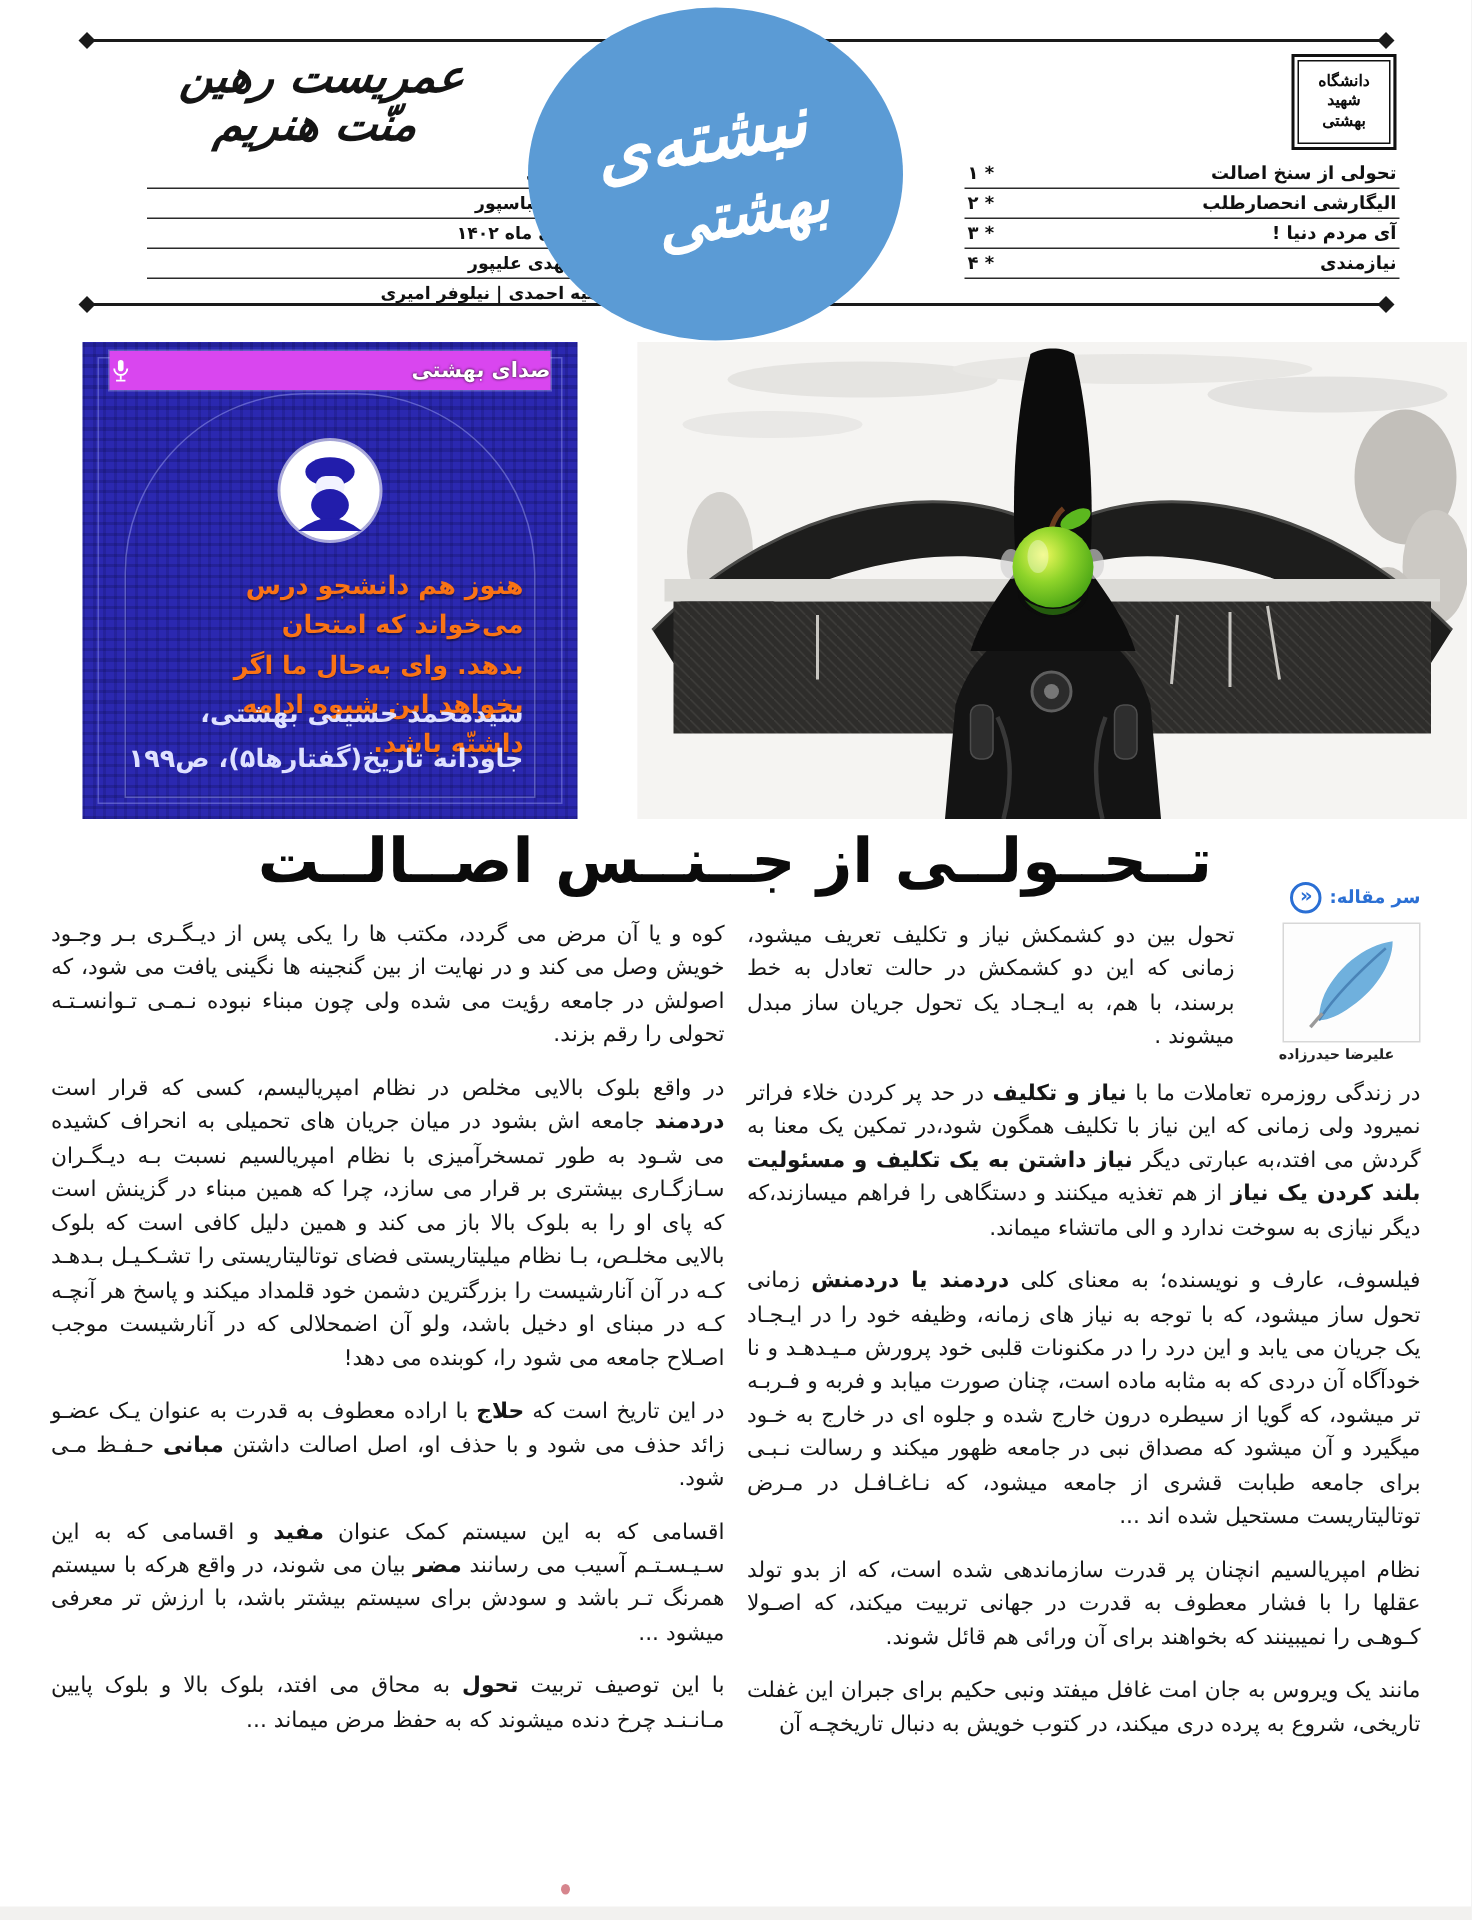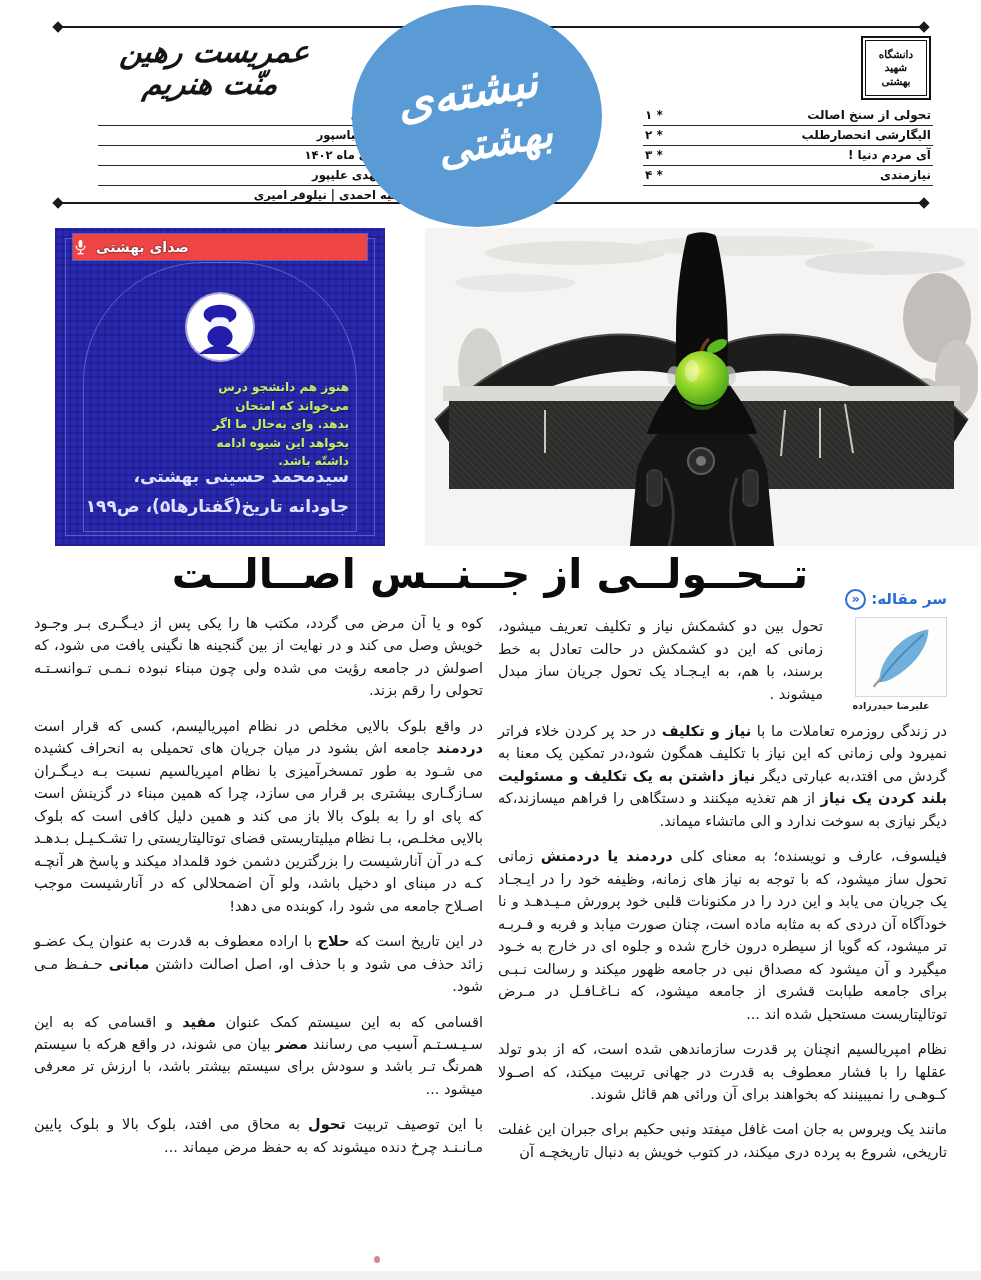--- a/index.html
+++ b/index.html
@@ -28,44 +28,44 @@
   .toc-row .toc-label{font-size:12px;font-weight:bold;}
   .toc-row .toc-num{font-size:12px;font-weight:bold;direction:ltr;}
   
   .quote-card{position:absolute;top:228px;left:55px;width:330px;height:318px;background:#2b28b0;overflow:hidden;}
   .quote-card .texture{position:absolute;inset:0;
     background:repeating-linear-gradient(0deg,rgba(0,0,40,.18) 0 2px,transparent 2px 7px),
                repeating-linear-gradient(90deg,rgba(0,0,40,.14) 0 2px,transparent 2px 7px);}
   .quote-card .frame{position:absolute;inset:10px;border:1px solid rgba(180,185,255,.35);}
   .quote-card .arch{position:absolute;left:28px;right:28px;top:34px;bottom:14px;
     border:1px solid rgba(180,185,255,.4);border-radius:120px 120px 0 0;}
-  .qc-header{position:absolute;top:6px;left:18px;right:18px;height:26px;background:#ef4444;
-    display:flex;align-items:center;justify-content:flex-end;gap:8px;direction:rtl;z-index:3;
+  .qc-header{position:absolute;top:6px;left:18px;right:18px;height:26px;background:#d946ef;
+    display:flex;align-items:center;justify-content:space-between;gap:8px;direction:rtl;z-index:3;
     box-shadow:0 0 0 1px rgba(255,255,255,.25);}
   .qc-header .qc-title{color:#fff;font-weight:900;font-size:14px;letter-spacing:1px;text-shadow:0 0 2px #000;}
   .portrait{position:absolute;top:66px;left:50%;transform:translateX(-50%);width:66px;height:66px;border-radius:50%;
     background:#fff;z-index:3;display:flex;align-items:center;justify-content:center;box-shadow:0 0 0 2px rgba(255,255,255,.6);}
   .qc-quote{position:absolute;top:150px;left:24px;right:36px;z-index:3;direction:rtl;text-align:right;
-    color:#bef264;font-size:12px;font-weight:bold;line-height:1.55;text-shadow:0 1px 1px rgba(0,0,0,.4);}
+    color:#f97316;font-size:17px;font-weight:bold;line-height:1.55;text-shadow:0 1px 1px rgba(0,0,0,.4);}
   .qc-attr{position:absolute;top:300px;left:10px;right:36px;z-index:3;direction:rtl;text-align:right;
     color:#dfe1ff;font-size:17px;font-weight:bold;line-height:1.8;margin-left:12px;}
   .quote-card .qc-attr{top:auto;bottom:24px;}
   
   .photo{position:absolute;top:228px;left:425px;width:553px;height:318px;background:#f5f4f2;}
   
   .headline{position:absolute;top:550px;left:40px;width:900px;text-align:center;direction:rtl;
     font-size:41px;font-weight:900;color:#0b0b0b;letter-spacing:0px;}
   
   .col{position:absolute;direction:rtl;text-align:justify;font-size:14.5px;line-height:1.55;color:#161616;}
   .col p{margin:0 0 13px;}
   .col b{font-weight:900;}
   .col-right{top:588px;right:34px;width:449px;}
   .col-left{top:612px;left:34px;width:449px;}
   .ed-label{display:flex;justify-content:flex-start;align-items:center;gap:5px;margin-bottom:4px;direction:rtl;}
-  .ed-label .ed-text{color:#2a6fd4;font-size:15px;font-weight:900;}
+  .ed-label .ed-text{color:#2a6fd4;font-size:12px;font-weight:900;}
   .chevrons{width:17px;height:17px;border-radius:50%;border:2px solid #2a6fd4;color:#2a6fd4;font-weight:900;
     font-size:13px;line-height:15px;text-align:center;background:#fff;}
   .ed-box{float:right;width:112px;margin:2px 0 6px 12px;text-align:center;}
   .ed-box .quill-wrap{width:90px;height:78px;border:1px solid #d7d7d7;background:#fdfdfd;display:flex;align-items:center;justify-content:center;}
   .ed-box .author{font-size:9.5px;font-weight:900;color:#222;margin-top:2px;white-space:nowrap;}
   
   .page-mark{position:absolute;top:1256px;left:374px;width:6px;height:7px;border-radius:50%;background:#c4515c;opacity:.7;}
   .bottom-strip{position:absolute;left:0;right:0;bottom:0;height:9px;background:#f2f1ef;}
 </style>
 </head>

